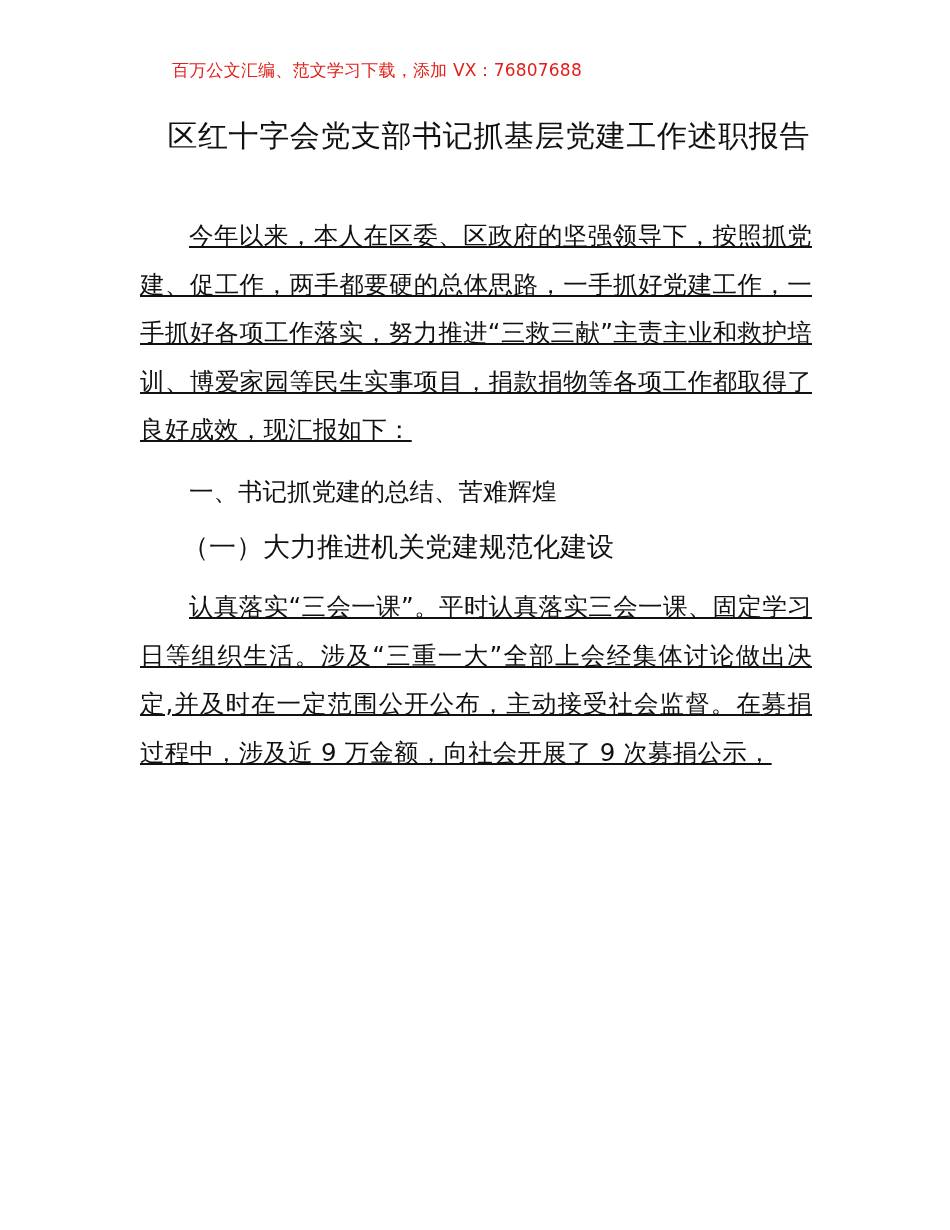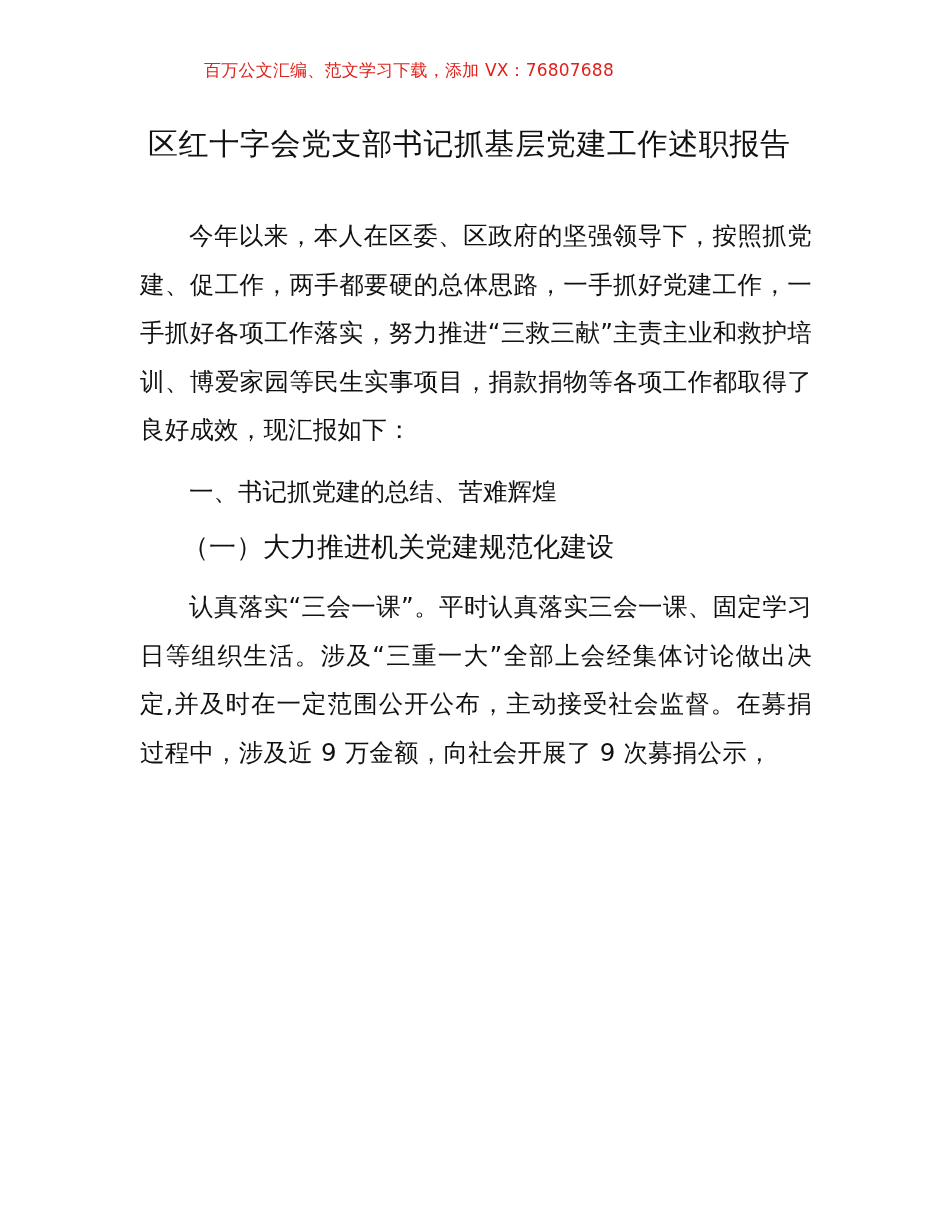--- a/index.html
+++ b/index.html
@@ -25,50 +25,50 @@
     .watermark-header {
       position: absolute;
       top: 56px;
       left: 0;
       width: 754px;
       text-align: center;
       font-size: 17px;
       line-height: 28px;
       color: #e0201b;
       letter-spacing: 0.2px;
-      padding-left: 32px;
     }
     .doc-title {
       position: absolute;
       top: 114px;
       left: 140px;
       width: 670px;
-      text-align: left;
+      text-align: right;
       font-size: 30px;
       line-height: 44px;
       color: #111111;
-      margin: 8px;
+      margin: 0;
       font-weight: normal;
       letter-spacing: 0.6px;
     }
     .body-text {
       position: absolute;
       top: 212px;
       left: 140px;
       width: 672px;
     }
     .para {
       margin: 0;
       font-size: 24.5px;
       line-height: 48.6px;
       text-indent: 49px;
       text-align: justify;
       text-justify: inter-character;
       letter-spacing: 0.2px;
       color: #111111;
+      text-decoration: underline;
     }
     .heading-1 {
       margin: 0;
       font-size: 24.5px;
       line-height: 58px;
       text-indent: 49px;
       color: #111111;
     }
     .heading-2 {
       margin: 0 0 2px 0;

